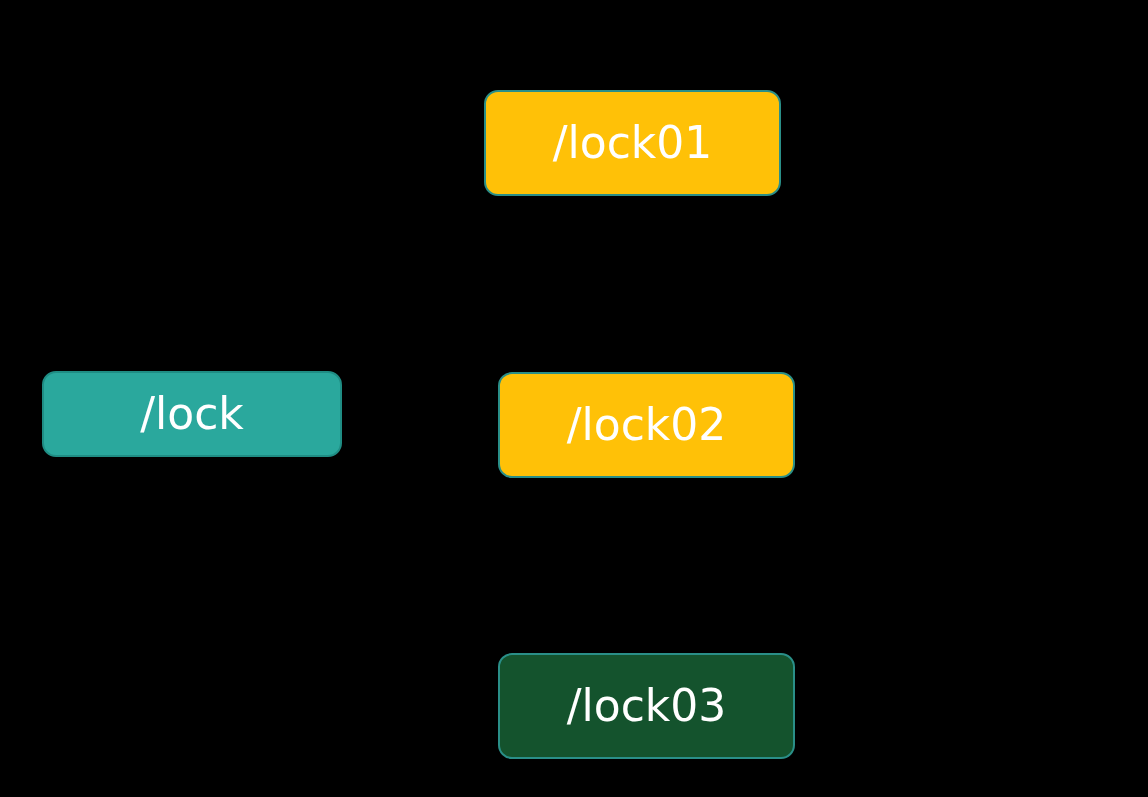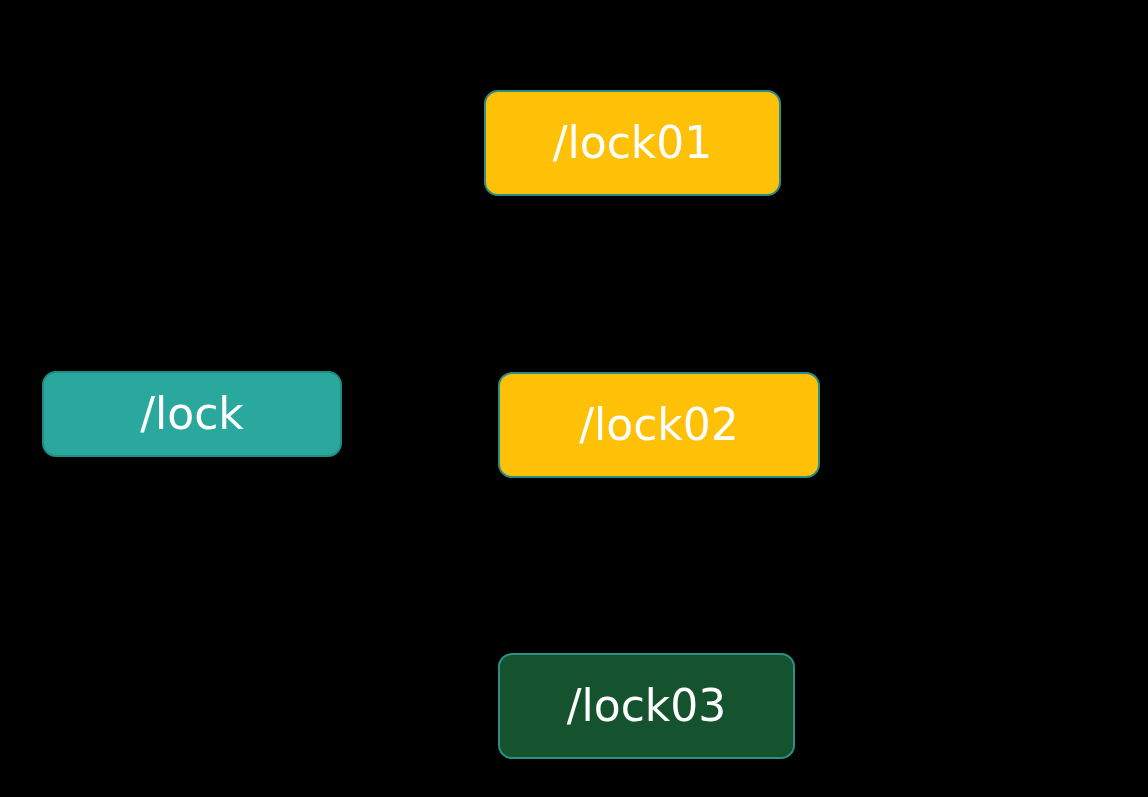--- a/index.html
+++ b/index.html
@@ -85,21 +85,21 @@
   </svg>
 
   <div class="node root" id="node-root" style="left: 10px; top: 371px; width: 300px; height: 86px; background: rgb(42, 168, 157); border-color: rgb(31, 141, 132); margin-left: 32px;">
     <span class="node-label" style="color: rgb(255, 255, 255);">/lock</span>
   </div>
 
   <div class="node leaf" id="node-lock01" style="left: 484px; top: 90px; width: 297px; height: 106px; background: rgb(255, 193, 7); border-color: rgb(42, 143, 136);">
     <span class="node-label" style="color: rgb(255, 255, 255);">/lock01</span>
   </div>
 
-  <div class="node leaf" id="node-lock02" style="left: 498px; top: 372px; width: 322px; height: 106px; background: rgb(255, 193, 7); border-color: rgb(42, 143, 136);">
+  <div class="node leaf" id="node-lock02" style="left: 498px; top: 372px; width: 297px; height: 106px; background: rgb(255, 193, 7); border-color: rgb(42, 143, 136);">
     <span class="node-label" style="color: rgb(255, 255, 255);">/lock02</span>
   </div>
 
   <div class="node leaf" id="node-lock03" style="left: 498px; top: 653px; width: 297px; height: 106px; background: #14532d; border-color: rgb(42, 143, 136);">
     <span class="node-label" style="color: rgb(255, 255, 255);">/lock03</span>
   </div>
 
 </div>
 
 </body></html>

